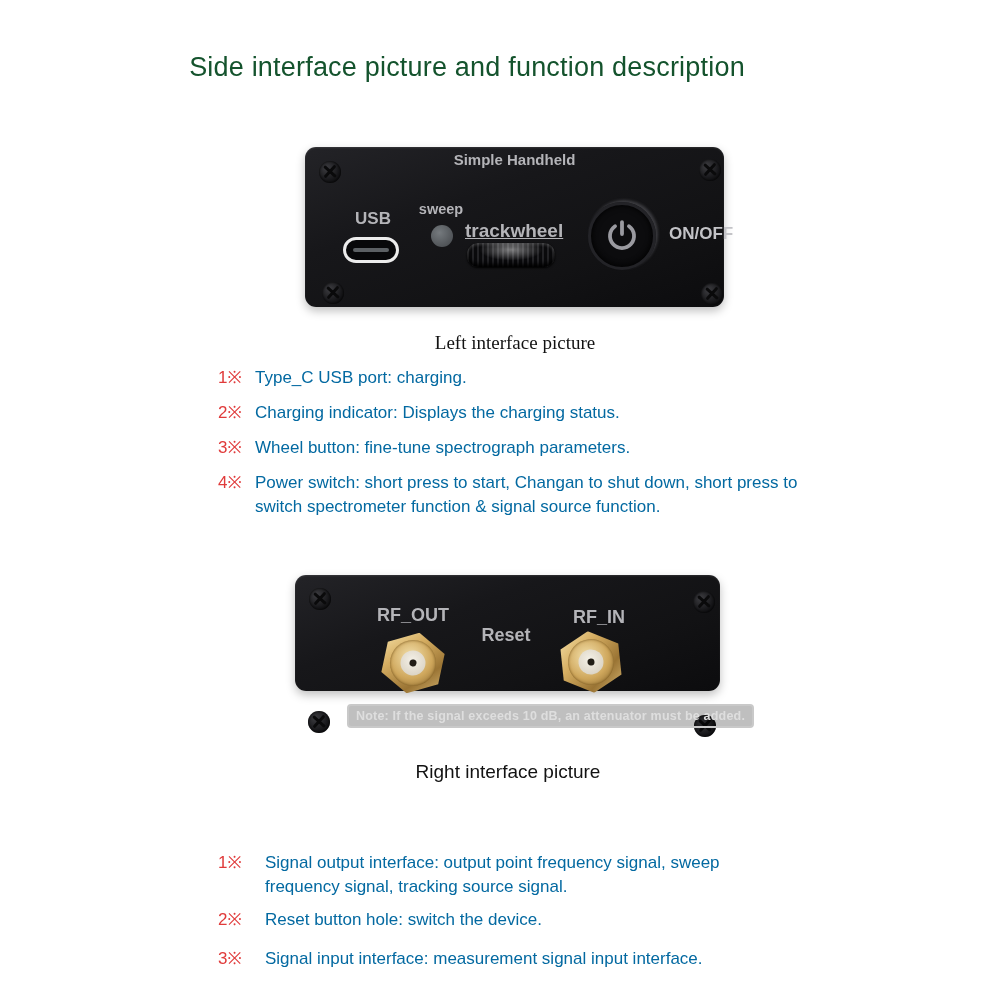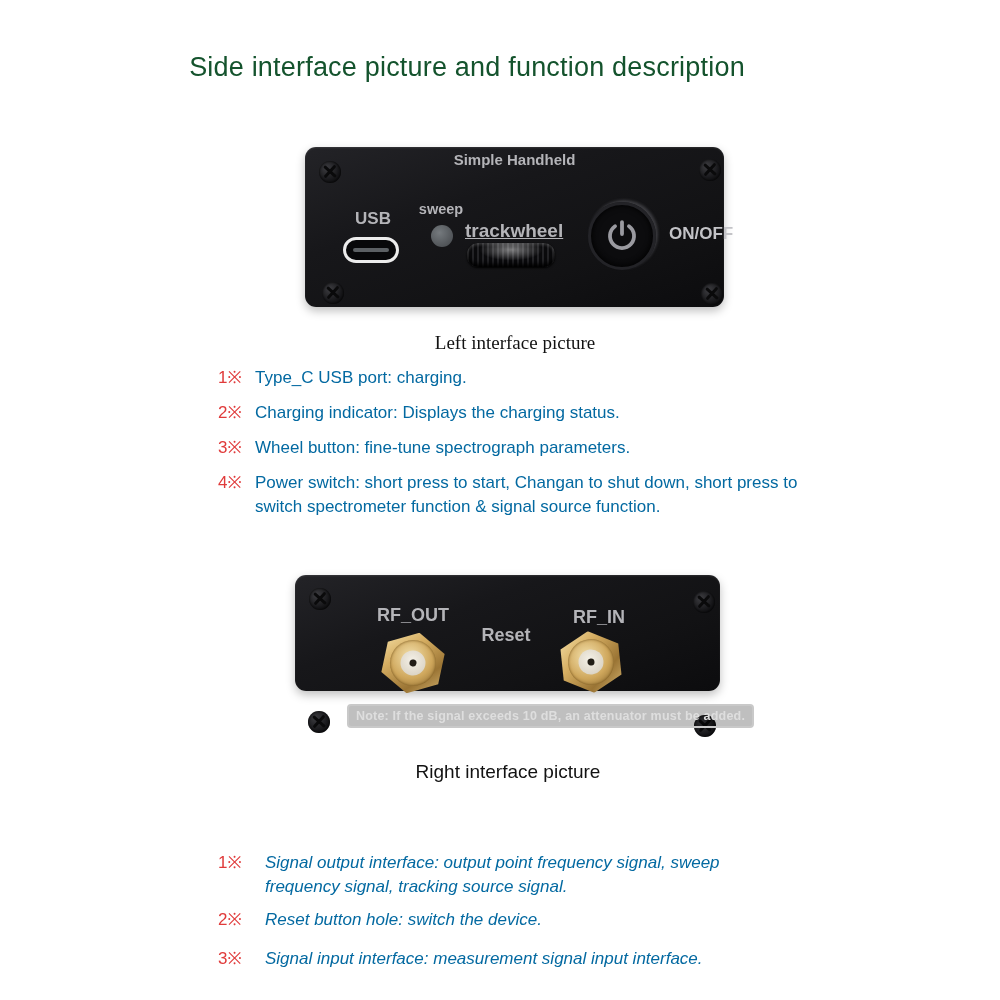--- a/index.html
+++ b/index.html
@@ -104,21 +104,21 @@
     position:absolute; transform:translateX(-50%); font-size:19px; color:#121212; white-space:nowrap;
   }
 
   
   .flist { position:absolute; }
   .li { display:flex; align-items:flex-start; margin-bottom:11px; }
   .num { color:#e03a3a; font-size:17px; line-height:24px; width:37px; flex:0 0 37px; }
   .txt { color:#0369a1; font-size:17px; line-height:24px; }
   .flist-left .txt  { width:585px; }
   .flist-right .num { flex:0 0 47px; width:47px; }
-  .flist-right .txt { width:520px;font-style:italic; }
+  .flist-right .txt { width:520px; }
   .flist-right .li + .li { margin-top:-2px; }
 </style>
 </head>
 <body>
 
 <h1 class="page-title">Side interface picture and function description</h1>
 
 <div class="panel" style="left:305px; top:147px; width:419px; height:160px;">
   <div class="screw" style="left:14px; top:14px;"></div>
   <div class="screw" style="left:394px; top:12px;"></div>

